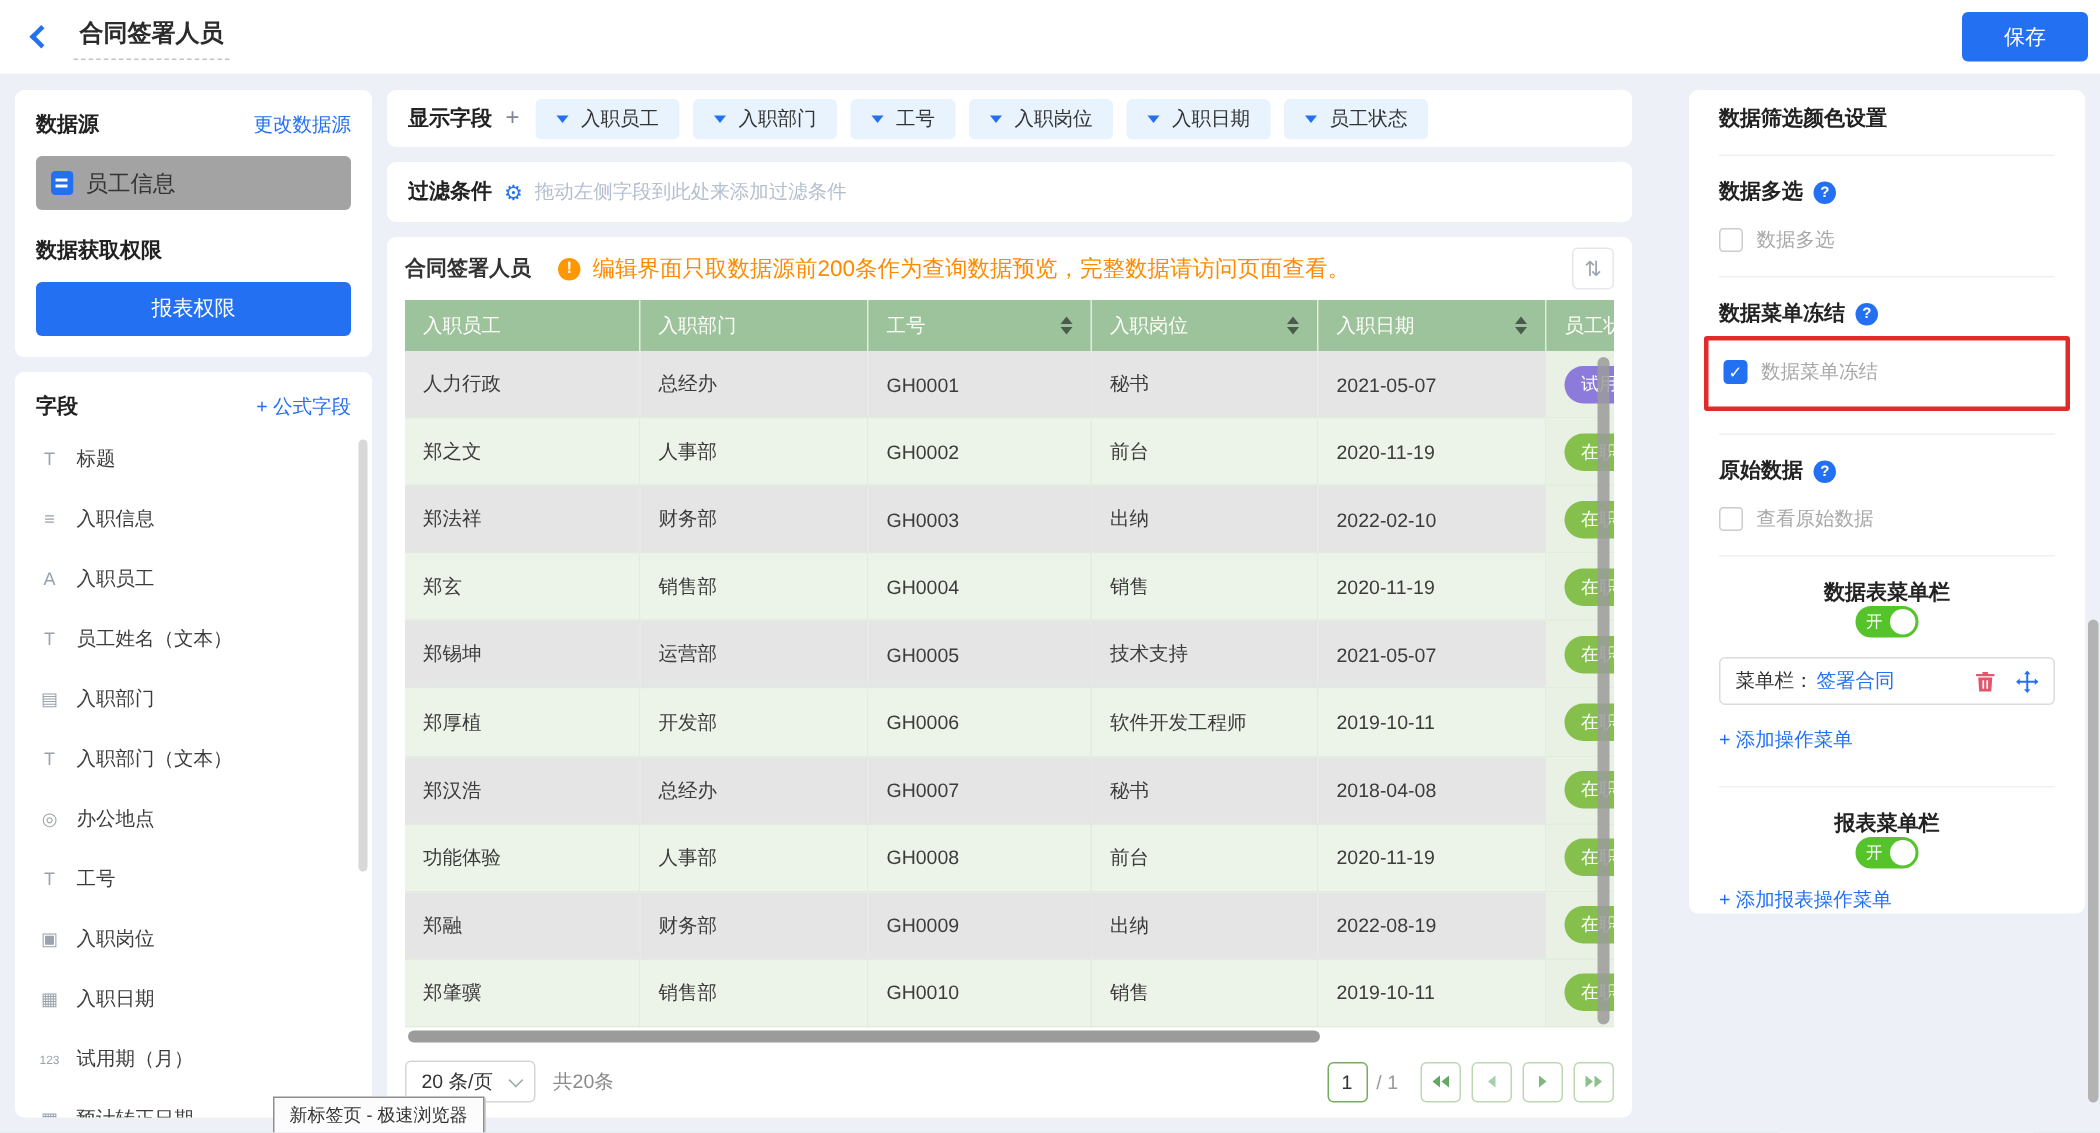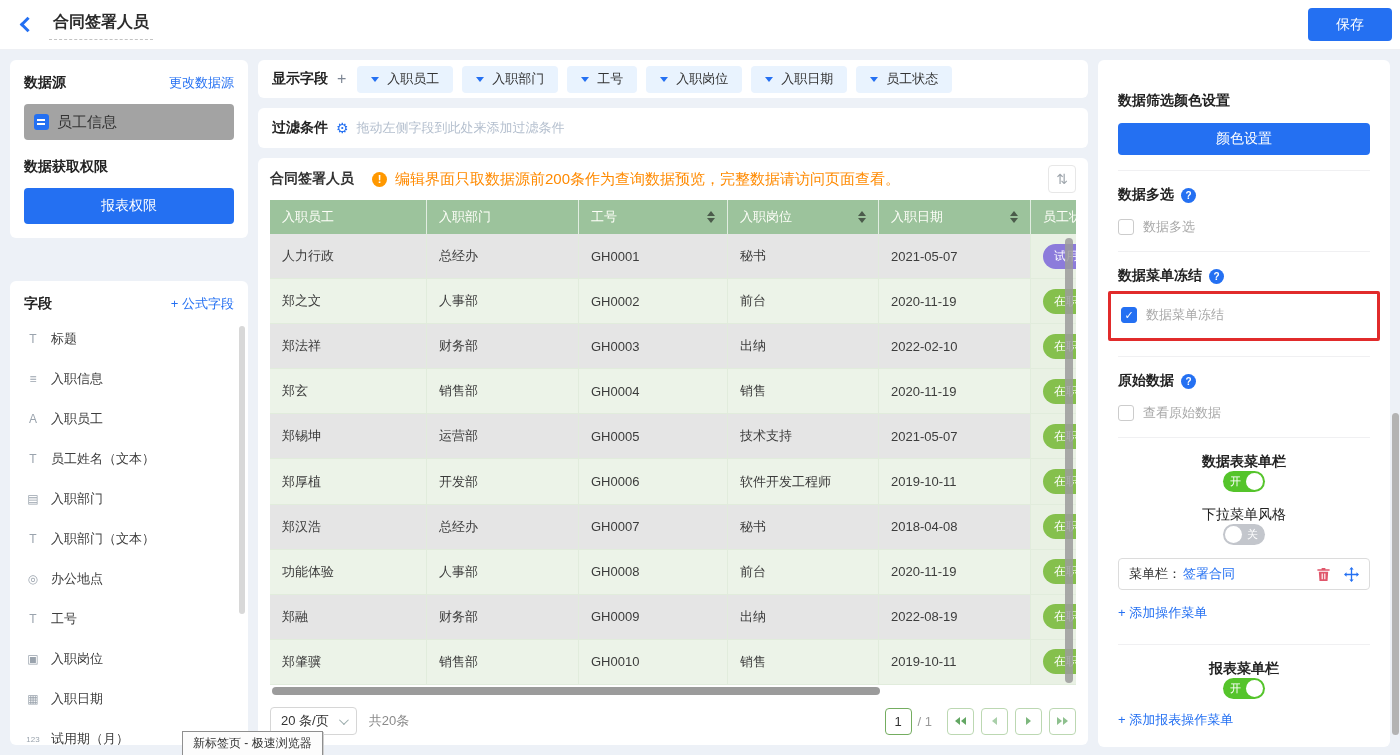--- a/index.html
+++ b/index.html
@@ -29,21 +29,21 @@
   .card-head { display:flex; justify-content:space-between; }
   .card-head h3 { font-size:14px; color:#222; }
   .link { color:#2470f2; font-size:13px; cursor:pointer; text-decoration:none; }
   .ds-item { margin-top:12px; height:36px; background:#a3a3a3; border-radius:4px;
     display:flex; align-items:center; gap:8px; padding:0 10px; font-size:15px; }
   .doc-icon { width:15px; height:16px; border-radius:3px; background:#2470f2;
     background-image:linear-gradient(#fff,#fff),linear-gradient(#fff,#fff);
     background-size:8px 2px,8px 2px; background-position:3px 5px,3px 9px; background-repeat:no-repeat; }
   .perm-title { margin-top:18px; font-size:14px; color:#222; font-weight:bold; }
   .perm-btn { margin-top:12px; width:100%; height:36px; }
-  .fields-card { flex:1; padding:14px; position:relative; overflow:hidden;margin-top:33px; }
+  .fields-card { flex:1; padding:14px; position:relative; overflow:hidden; }
   .field-list { margin-top:6px; }
   .field-item { display:flex; align-items:center; gap:9px; height:40px;
     font-size:13px; color:#3c3c3c; cursor:grab; }
   .f-icon { width:18px; text-align:center; color:#9aa3ad; font-size:12px; flex:none; }
   .f-icon.num { font-size:8px; letter-spacing:0; }
   .fields-scroll { position:absolute; right:3px; top:45px; width:6px; height:288px;
     background:#d8d8d8; border-radius:3px; }
   
   .display-card { height:38px; display:flex; align-items:center; padding:0 14px; gap:9px; flex:none; }
   .bold-label { font-size:14px; font-weight:bold; color:#222; white-space:nowrap; }
@@ -95,21 +95,21 @@
   .pager { margin-left:auto; display:flex; align-items:center; }
   .page-box { width:27px; height:27px; border:1px solid #74ad60; border-radius:4px; background:#fff;
     display:flex; align-items:center; justify-content:center; font-size:13px; color:#333; }
   .page-of { color:#9a9a9a; font-size:13px; margin:0 8px 0 6px; }
   .pg-btn { width:27px; height:27px; border:1px solid #bcd8b2; border-radius:4px; background:#fff;
     display:flex; align-items:center; justify-content:center; margin-left:7px; cursor:pointer; }
   .tl { width:0;height:0;border-top:4px solid transparent;border-bottom:4px solid transparent;border-right:5px solid currentColor; }
   .trr { width:0;height:0;border-top:4px solid transparent;border-bottom:4px solid transparent;border-left:5px solid currentColor; }
   .dbl { display:flex; gap:1px; }
   
-  .panel { height:687px; padding:30px 20px; overflow:hidden; }
+  .panel { height:549px; padding:8px 20px; overflow:hidden;margin-left:28px; }
   .sec-head { display:flex; align-items:center; gap:7px; font-size:14px; font-weight:bold;
     color:#222; margin:8px 0 0; }
   .help-ic { width:15px; height:15px; border-radius:50%; background:#2470f2; color:#fff;
     font-size:10px; font-weight:bold; display:flex; align-items:center; justify-content:center; cursor:pointer; }
   .color-btn { margin-top:13px; width:100%; height:32px; }
   .divider { height:1px; background:#f0f0f2; margin:15px 0; }
   .cb-row { display:flex; align-items:center; gap:9px; font-size:13px; color:#a8a8a8; margin-top:14px; }
   .cb { width:16px; height:16px; border:1px solid #ccc; border-radius:3px; background:#fff;
     display:flex; align-items:center; justify-content:center; cursor:pointer; flex:none; }
   .cb.checked { background:#2470f2; border-color:#2470f2; color:#fff; font-size:11px; }
@@ -443,21 +443,20 @@
           </div>
         </div>
       </div>
     </div>
 
     <div class="col-right">
       <div class="card panel">
         <div class="sec-head" style="margin-top:2px;">
           <span>数据筛选颜色设置</span>
         </div>
-        <button class="btn-primary color-btn">颜色设置</button>
 
         <div class="divider"></div>
 
         <div class="sec-head">
           <span>数据多选</span>
           <span class="help-ic">?</span>
         </div>
         <div class="cb-row">
           <span class="cb"></span>
           <span>数据多选</span>
@@ -486,27 +485,20 @@
           <span class="cb"></span>
           <span>查看原始数据</span>
         </div>
 
         <div class="divider"></div>
 
         <div class="toggle-row">
           <span class="lbl bold">数据表菜单栏</span>
           <span class="toggle on">
             <span class="t-lab">开</span>
-            <span class="knob"></span>
-          </span>
-        </div>
-        <div class="toggle-row">
-          <span class="lbl">下拉菜单风格</span>
-          <span class="toggle off">
-            <span class="t-lab">关</span>
             <span class="knob"></span>
           </span>
         </div>
         <div class="menu-row">
           <span>菜单栏：</span>
           <span class="val">签署合同</span>
           <span class="mr-icons">
             <svg width="15" height="15" viewBox="0 0 16 16">
                 <path fill="#e0566b" d="M6 1h4v1.5h4.5V4h-13V2.5H6V1zM3 5h10l-.7 10H3.7L3 5zm3 2v6h1.2V7H6zm2.8 0v6H10V7H8.8z"></path>
               </svg>

